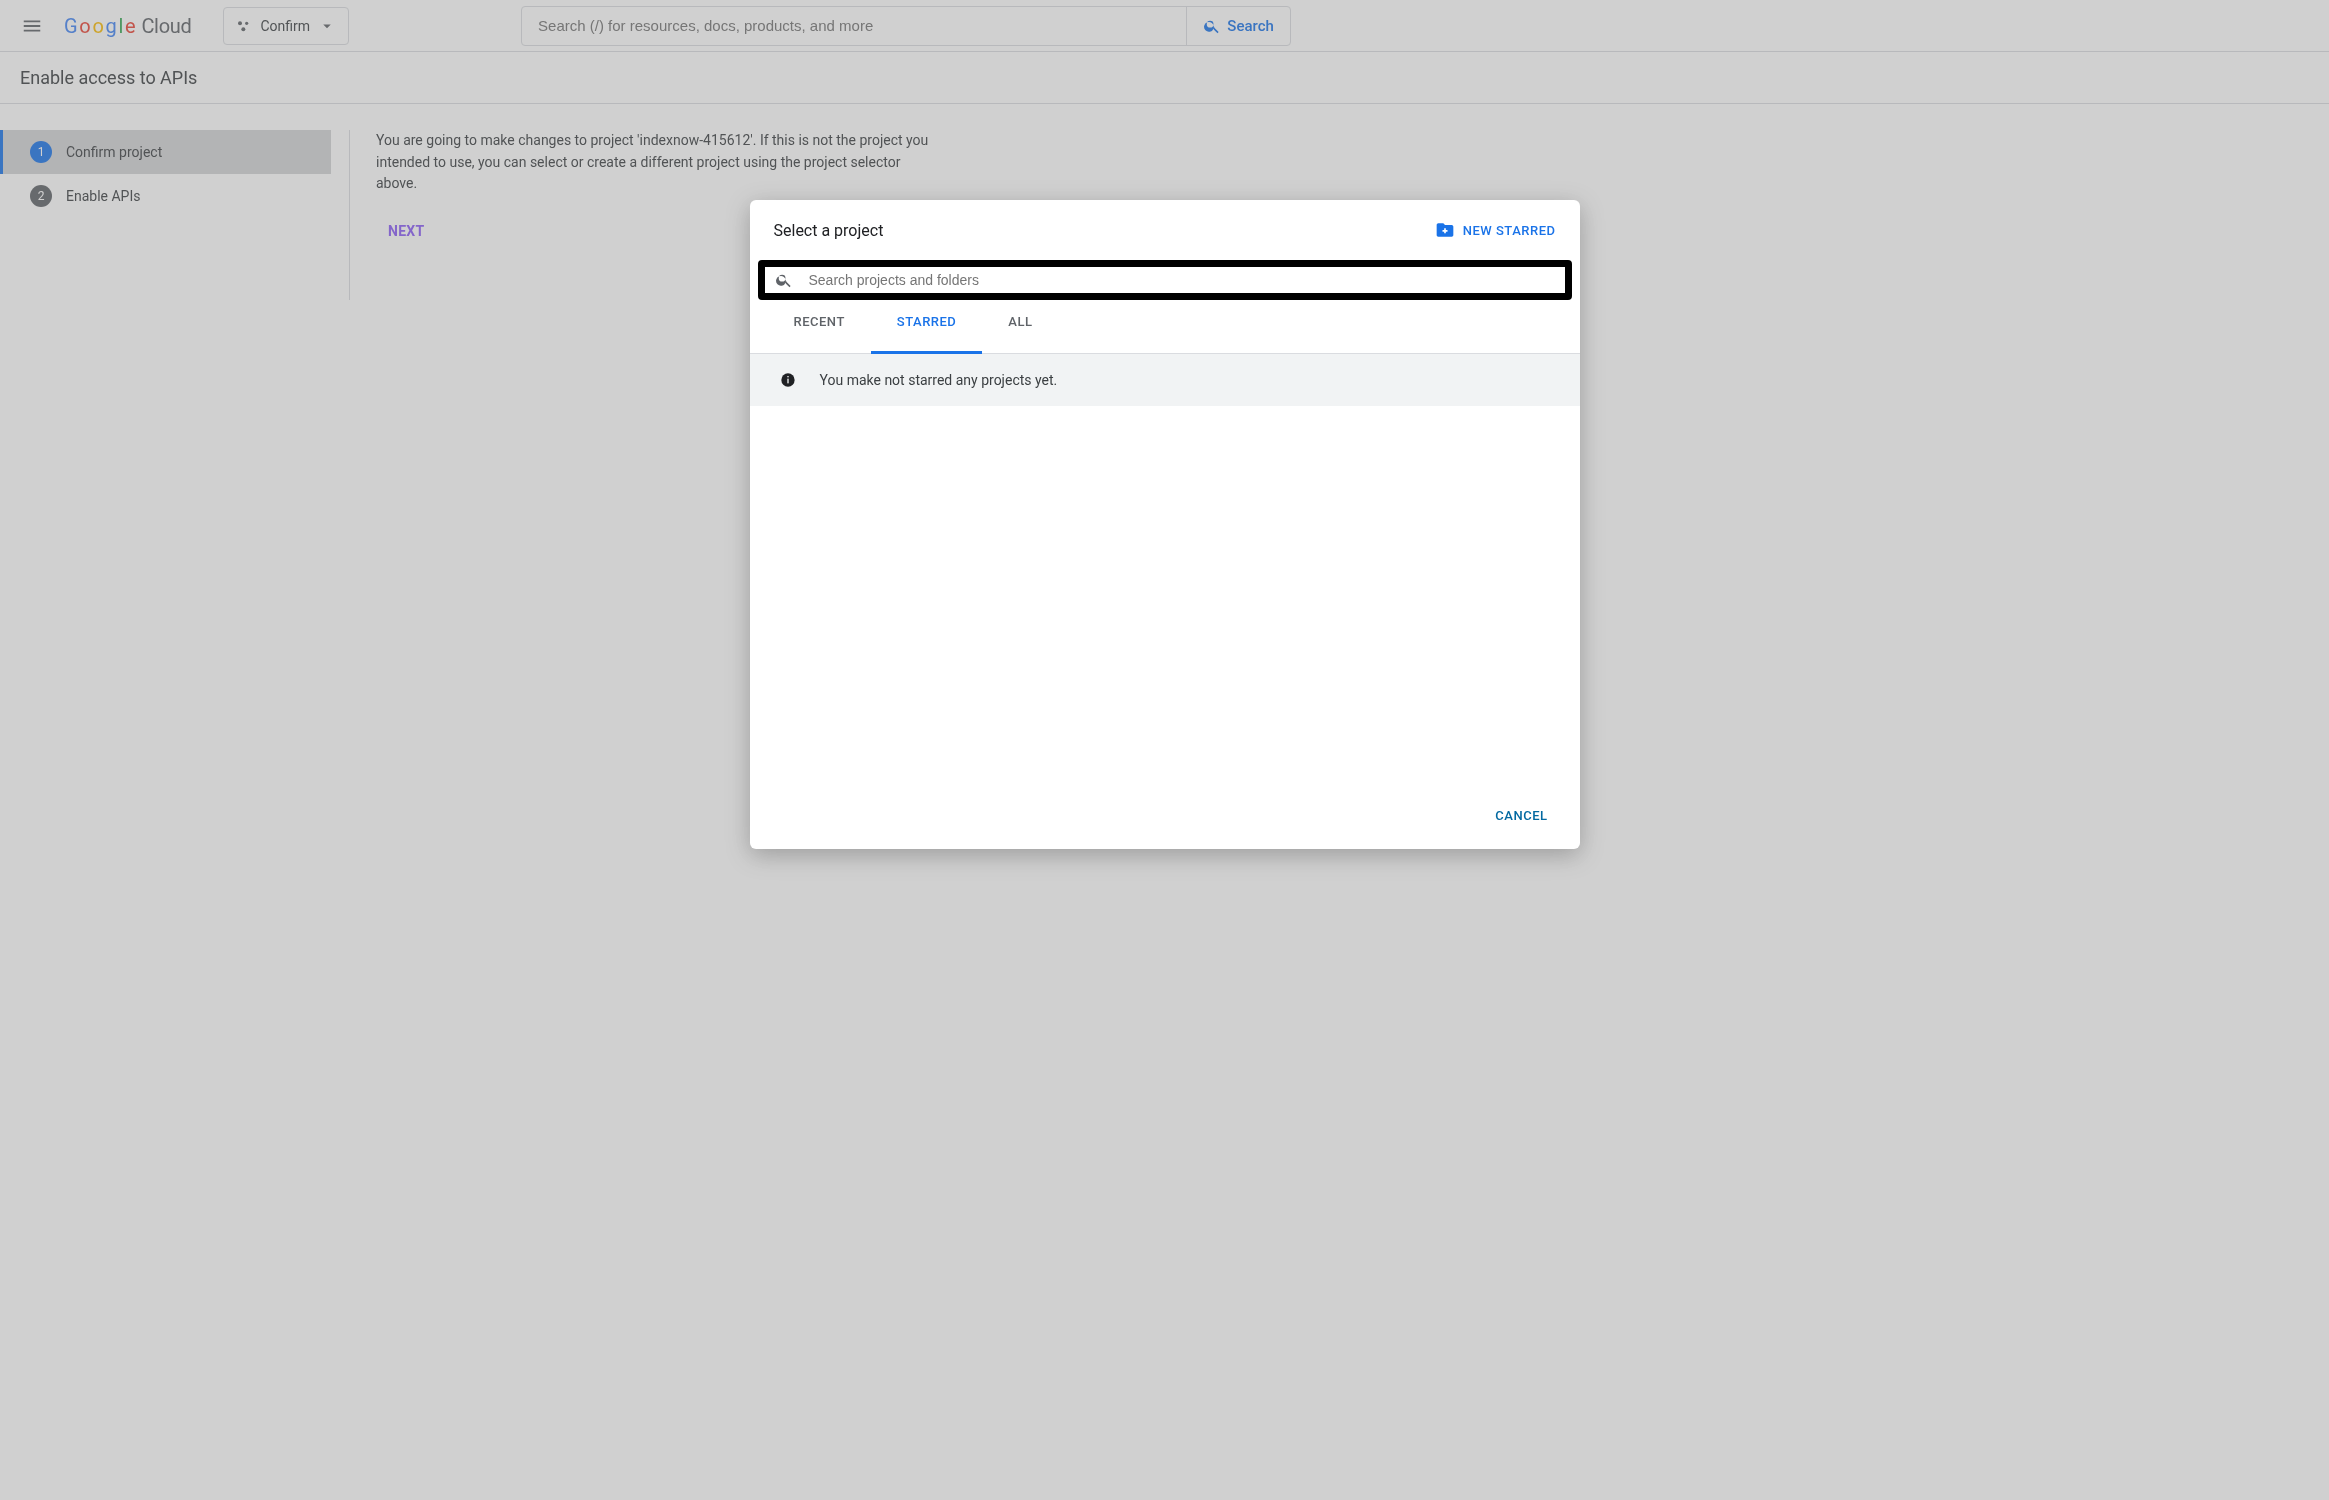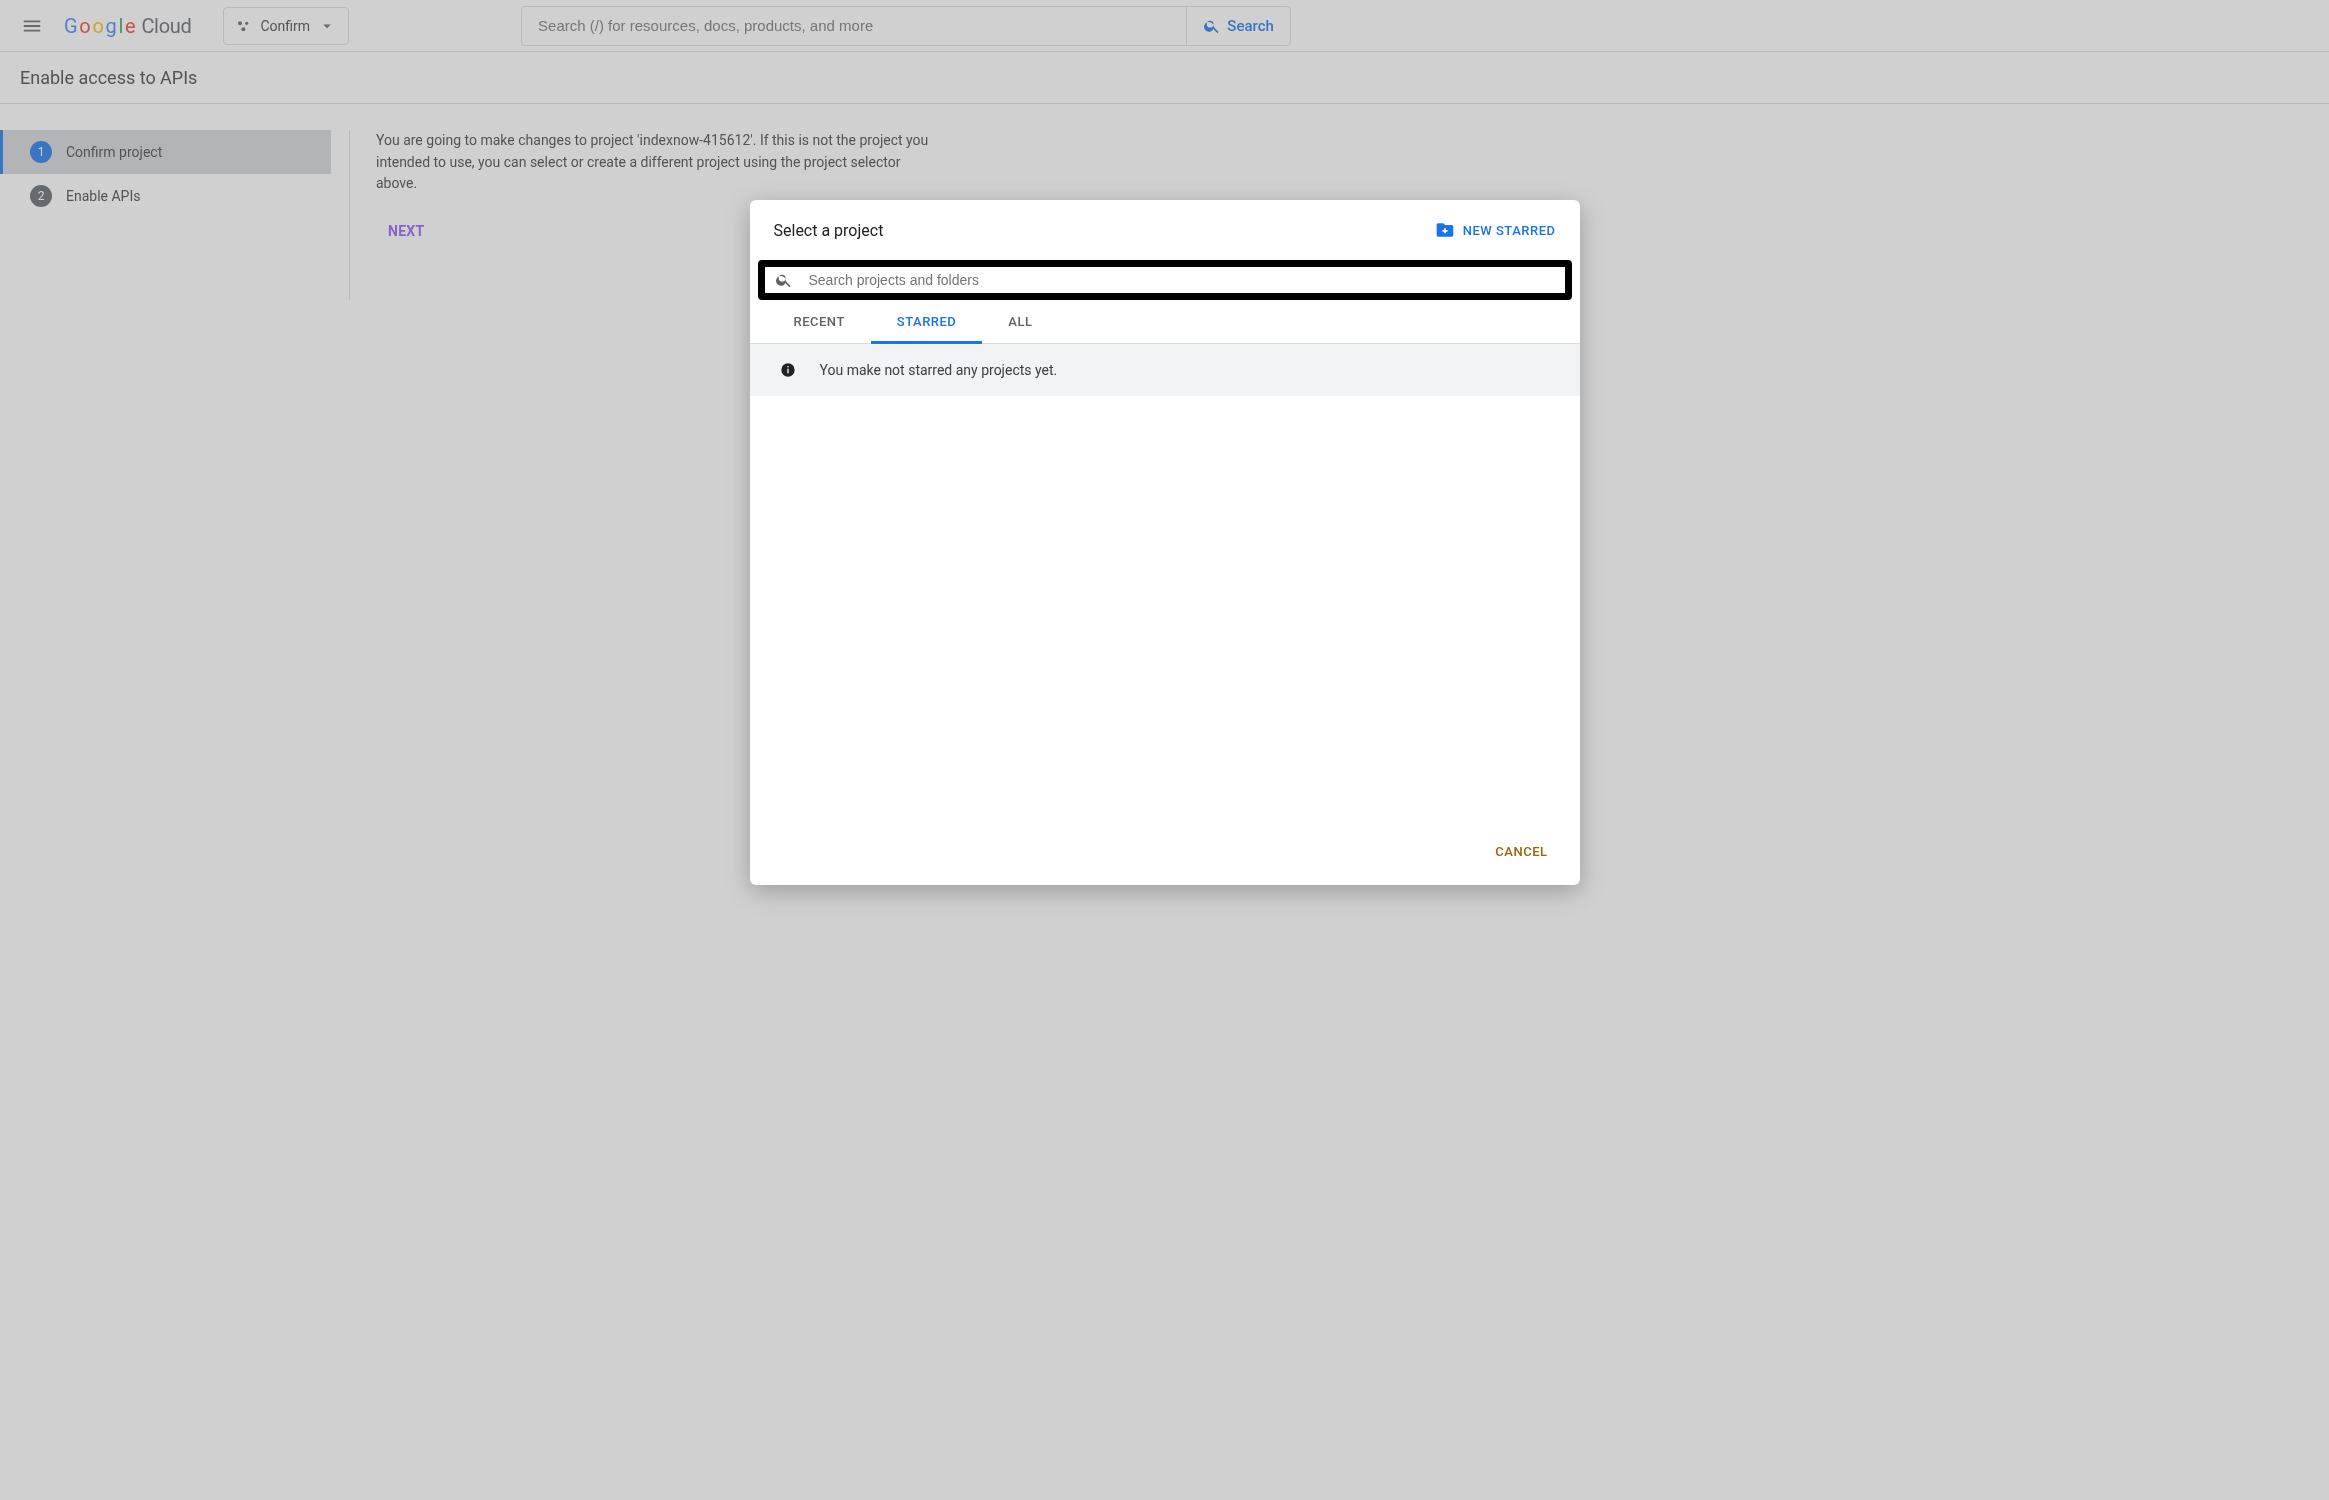--- a/index.html
+++ b/index.html
@@ -168,43 +168,43 @@
   .modal-search input {
     flex:1; border:none; outline:none; font-size:14px; background:transparent;
   }
   .tabs {
     display:flex; padding: 0 18px;
     border-bottom:1px solid #dadce0;
     font-size:13px; font-weight:500; letter-spacing:.5px;
     color:#5f6368;
   }
   .tab {
-    padding: 14px 26px 12px;
+    padding: 14px 26px 22px;
     cursor:pointer;
   }
   .tab.active {
     color:#1a73e8;
     border-bottom: 3px solid #1a73e8;
     margin-bottom:-1px;
   }
   .empty-row {
     background:#f1f3f4;
     padding: 18px 30px;
     display:flex; align-items:center; gap:24px;
     font-size:14px; color:#3c4043;
   }
   .modal-body { height: 380px; }
   .modal-foot {
     display:flex; justify-content:flex-end;
     padding: 14px 22px 18px;
   }
   .cancel-btn {
     font-size:13px; font-weight:500; letter-spacing:.5px;
-    color:#a16207;
-    padding:8px 10px; cursor:pointer;margin-top:46px;
+    color:#0369a1;
+    padding:8px 10px; cursor:pointer;
   }
 
   svg { display:block; }
 </style>
 </head>
 <body>
 
 <div class="header">
   <div class="icon-btn">
     <svg width="22" height="22" viewBox="0 0 24 24" fill="#5f6368">

